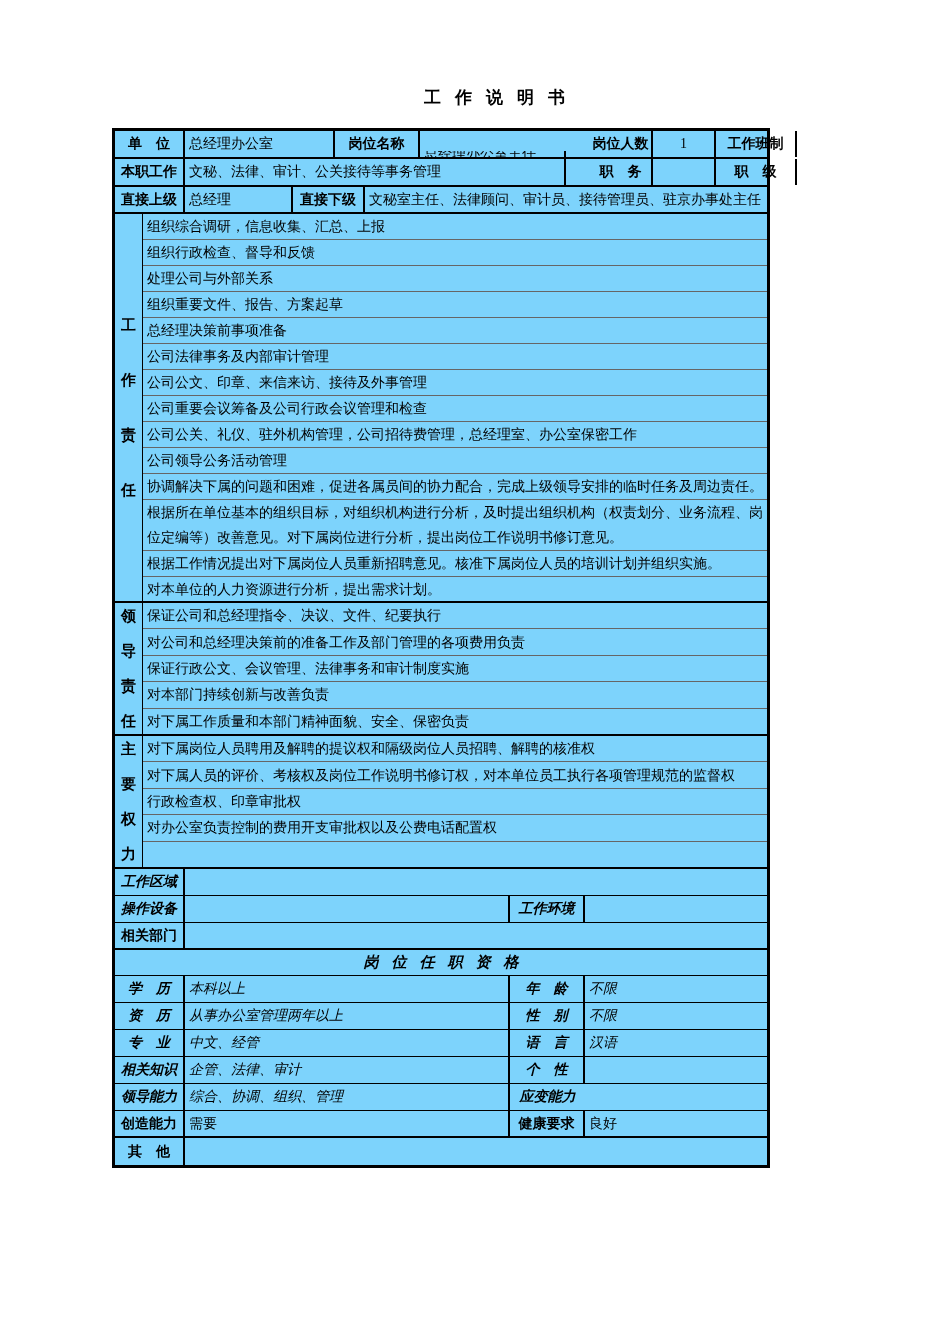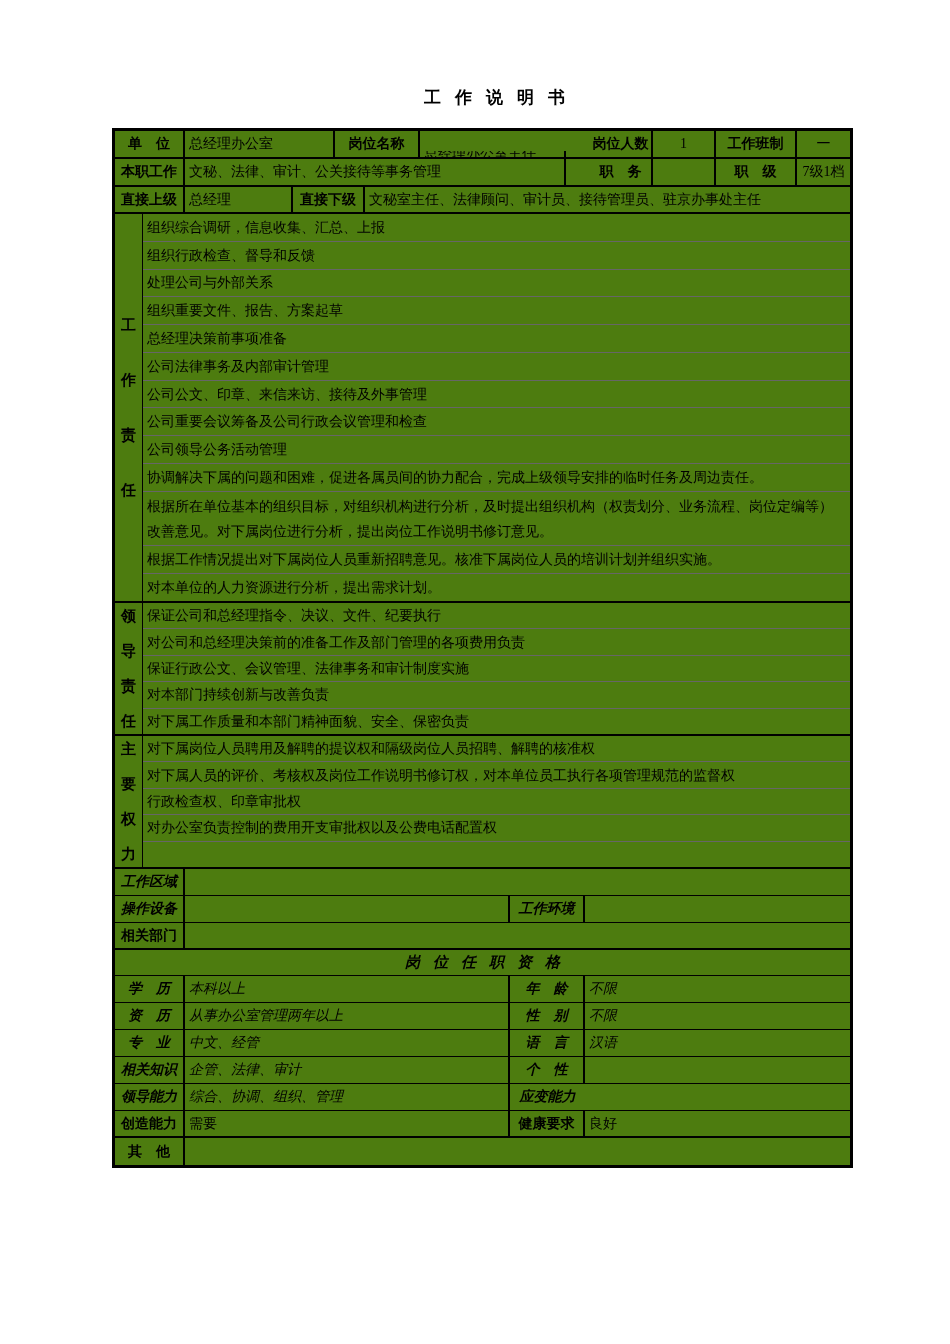--- a/index.html
+++ b/index.html
@@ -1,22 +1,22 @@
 <!DOCTYPE html>
 <html><head>
 <meta charset="utf-8">
 <style>
   html,body{margin:0;padding:0;background:#ffffff;}
   .page{position:relative;width:950px;height:1344px;background:#fff;color:#000;
         font-family:"Liberation Serif","DejaVu Serif",serif;}
   .doc-title{position:absolute;left:112px;top:86px;width:765px;text-align:center;
         font-family:"Liberation Sans","DejaVu Sans",sans-serif;font-weight:bold;
         font-size:17px;letter-spacing:14px;text-indent:14px;white-space:nowrap;}
-  .sheet{position:absolute;left:112px;top:128px;width:741px;border:3px solid #000;
-        box-sizing:border-box;background:#4d7c0f;}
+  .sheet{position:absolute;left:112px;top:128px;width:658px;border:3px solid #000;
+        box-sizing:border-box;background:#7dd3fc;}
   .r{display:flex;border-bottom:2px solid #000;box-sizing:border-box;}
   .r.bb1{border-bottom-width:1px;font-style:italic;}
   .r.bb0{border-bottom:none;gap:37px;}
   .r>div{box-sizing:border-box;display:flex;align-items:center;border-right:2px solid #000;overflow:hidden;}
   .r>div:last-child{border-right:none;}
   .lab{justify-content:center;font-family:"Liberation Sans","DejaVu Sans",sans-serif;
        font-weight:bold;font-size:14px;white-space:nowrap;}
   .val{font-size:14px;padding:0 4px;white-space:nowrap;}
   .cen{justify-content:center;padding:0;}
   .h28{height:28px;}.h27{height:27px;}
@@ -83,20 +83,21 @@
       </div>
       <div class="items">
         <div class="item">组织综合调研，信息收集、汇总、上报</div>
         <div class="item">组织行政检查、督导和反馈</div>
         <div class="item">处理公司与外部关系</div>
         <div class="item">组织重要文件、报告、方案起草</div>
         <div class="item">总经理决策前事项准备</div>
         <div class="item">公司法律事务及内部审计管理</div>
         <div class="item">公司公文、印章、来信来访、接待及外事管理</div>
         <div class="item">公司重要会议筹备及公司行政会议管理和检查</div>
+        <div class="item">公司公关、礼仪、驻外机构管理，公司招待费管理，总经理室、办公室保密工作</div>
         <div class="item">公司领导公务活动管理</div>
         <div class="item">协调解决下属的问题和困难，促进各属员间的协力配合，完成上级领导安排的临时任务及周边责任。</div>
         <div class="item dbl">根据所在单位基本的组织目标，对组织机构进行分析，及时提出组织机构（权责划分、业务流程、岗位定编等）改善意见。对下属岗位进行分析，提出岗位工作说明书修订意见。</div>
         <div class="item">根据工作情况提出对下属岗位人员重新招聘意见。核准下属岗位人员的培训计划并组织实施。</div>
         <div class="item">对本单位的人力资源进行分析，提出需求计划。</div>
       </div>
     </div>
 
     <div class="sec" style="height:133px;">
       <div class="vlab g16">

